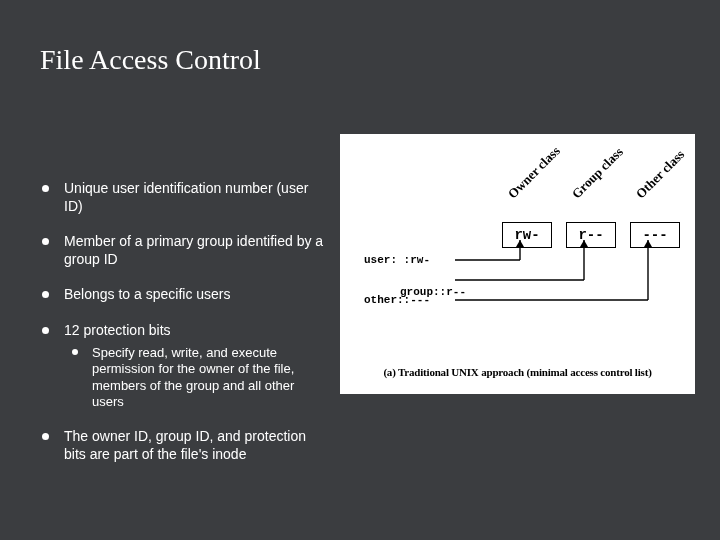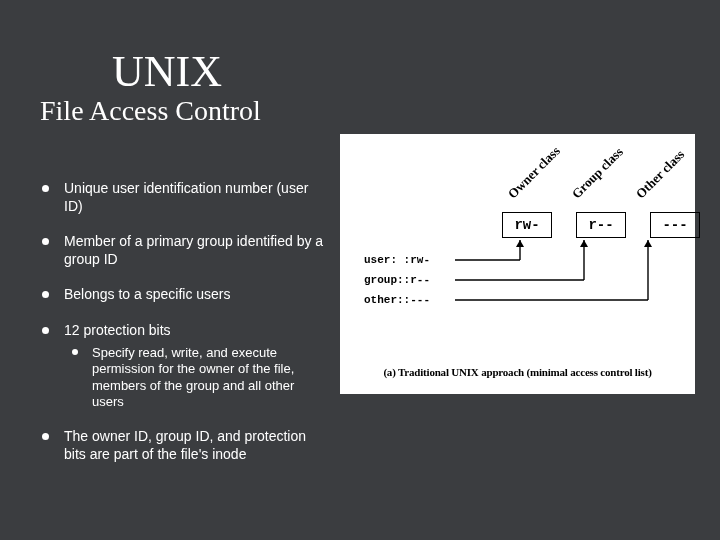--- a/index.html
+++ b/index.html
@@ -100,24 +100,24 @@
     position: absolute;
     font-family: "Times New Roman", serif;
     font-weight: bold;
     font-size: 13px;
     transform: rotate(-45deg);
     transform-origin: left bottom;
     white-space: nowrap;
   }
   .perm-boxes {
     position: absolute;
-    top: 78px;
+    top: 88px;
     left: 162px;
     display: flex;
-    gap: 24px;
+    gap: 14px;
   }
   .perm-box {
     width: 50px;
     height: 26px;
     border: 1.5px solid #000;
     font-family: "Courier New", monospace;
     font-weight: bold;
     font-size: 14px;
     text-align: center;
     line-height: 24px;
@@ -145,21 +145,20 @@
     font-size: 11px;
     font-weight: bold;
     letter-spacing: -0.2px;
     margin-top: 20px;
   }
 </style>
 </head>
 <body>
 
 <div class="title-block">
-  <div class="main-title">UNIX</div>
   <div class="subtitle">File Access Control</div>
 </div>
 
 <div class="left-col">
   <ul class="bullet-list">
     <li>Unique user identification number (user ID)</li>
     <li>Member of a primary group identified by a group ID</li>
     <li>Belongs to a specific users</li>
     <li>
       <span>12 protection bits</span>
@@ -178,21 +177,21 @@
     <div class="rot-label" style="left:304px; top:44px;">Other class</div>
   </div>
 
   <div class="perm-boxes">
     <div class="perm-box">rw-</div>
     <div class="perm-box">r--</div>
     <div class="perm-box">---</div>
   </div>
 
   <div class="class-labels" style="top:120px;">user: :rw-</div>
-  <div class="class-labels" style="top:140px;">group::r--</div>
+  <div class="class-labels" style="top:152px;margin-left:36px;">group::r--</div>
   <div class="class-labels" style="top:160px;">other::---</div>
 
   <svg class="arrow-group" viewBox="0 0 355 75">
 
     <line x1="115" y1="22" x2="180" y2="22" stroke="#000" stroke-width="1.4"></line>
     <line x1="180" y1="22" x2="180" y2="2" stroke="#000" stroke-width="1.4"></line>
     <polygon points="180,2 176,9 184,9" fill="#000"></polygon>
 
     <line x1="115" y1="42" x2="244" y2="42" stroke="#000" stroke-width="1.4"></line>
     <line x1="244" y1="42" x2="244" y2="2" stroke="#000" stroke-width="1.4"></line>

